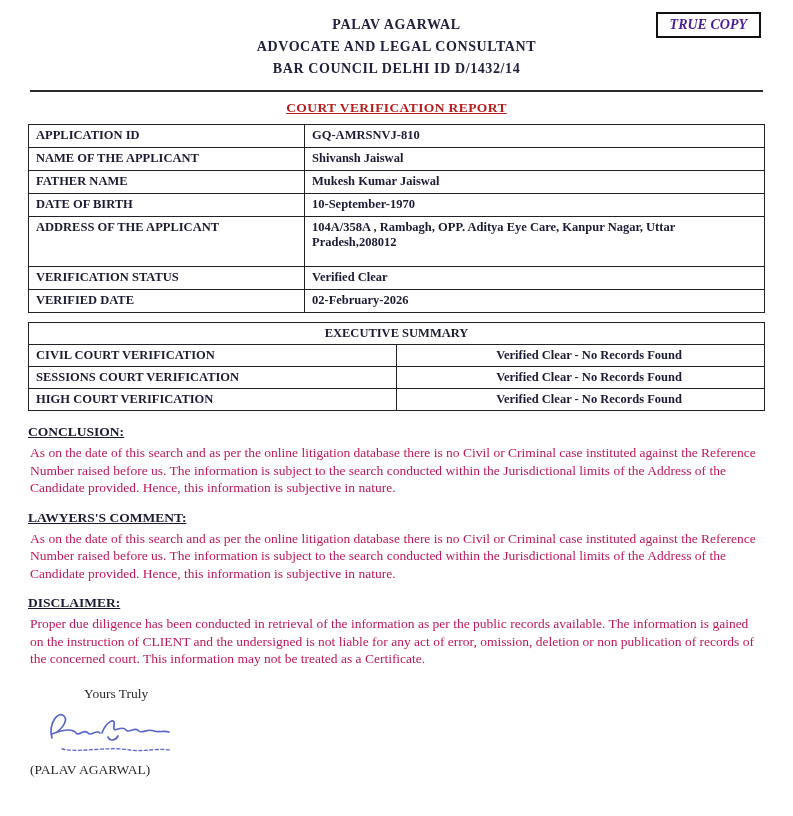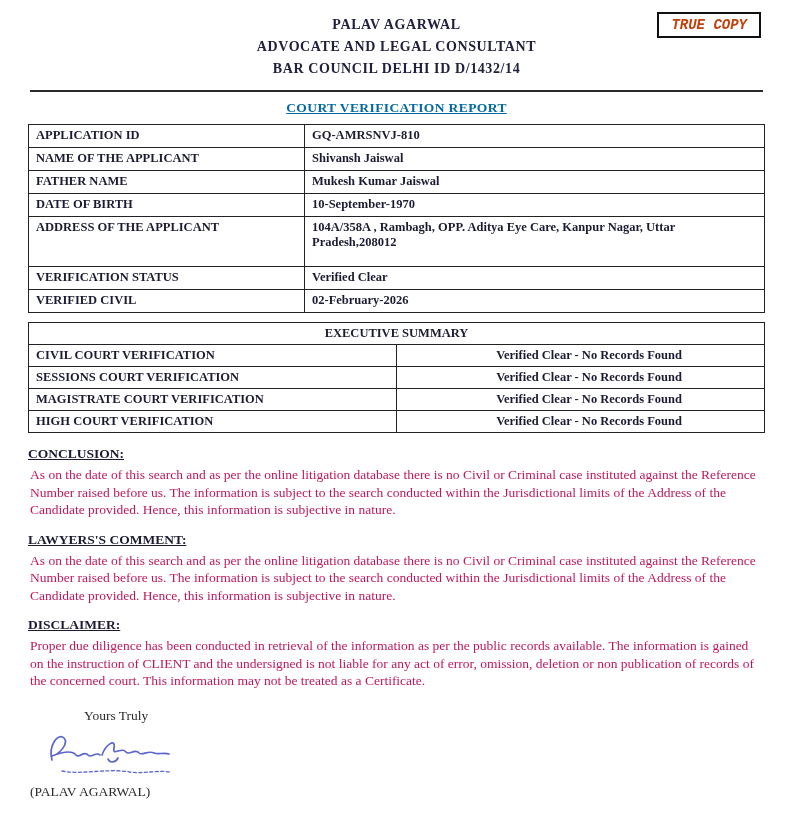--- a/index.html
+++ b/index.html
@@ -23,41 +23,41 @@
     line-height: 22px;
     letter-spacing: 0.6px;
     color: #21213d;
   }
   .true-copy {
     position: absolute;
     top: 12px;
     right: 32px;
     border: 2px solid #111111;
     padding: 3px 12px;
-    font-family: Liberation Mono, monospace;
+    font-family: Liberation Serif, serif;
     font-style: italic;
     font-weight: bold;
     font-size: 14px;
-    color: #c2410c;
+    color: #4c1d95;
     background: #ffffff;
   }
   .header-rule {
     border: none;
     border-top: 2px solid #2a2a2a;
     margin: 10px 2px 8px 2px;
   }
 
   
   .report-title {
     text-align: center;
     font-weight: bold;
     font-size: 13.5px;
     letter-spacing: 0.4px;
     text-decoration: underline;
-    color: #0369a1;
+    color: #b91c1c;
     margin: 4px 0 8px 0;
   }
 
   
   table {
     width: 100%;
     border-collapse: collapse;
     table-layout: fixed;
   }
   td, th {
@@ -148,41 +148,37 @@
       </tr>
       <tr class="tall">
         <td class="label-cell">ADDRESS OF THE APPLICANT</td>
         <td>104A/358A , Rambagh, OPP. Aditya Eye Care, Kanpur Nagar, Uttar Pradesh,208012</td>
       </tr>
       <tr>
         <td class="label-cell">VERIFICATION STATUS</td>
         <td>Verified Clear</td>
       </tr>
       <tr>
-        <td class="label-cell">VERIFIED CIVIL</td>
+        <td class="label-cell">VERIFIED DATE</td>
         <td>02-February-2026</td>
       </tr>
     </tbody>
   </table>
 
   <table class="summary-table">
     <tbody>
       <tr>
         <th colspan="2">EXECUTIVE SUMMARY</th>
       </tr>
       <tr>
         <td class="label-cell">CIVIL COURT VERIFICATION</td>
         <td class="value-cell">Verified Clear - No Records Found</td>
       </tr>
       <tr>
         <td class="label-cell">SESSIONS COURT VERIFICATION</td>
-        <td class="value-cell">Verified Clear - No Records Found</td>
-      </tr>
-      <tr>
-        <td class="label-cell">MAGISTRATE COURT VERIFICATION</td>
         <td class="value-cell">Verified Clear - No Records Found</td>
       </tr>
       <tr>
         <td class="label-cell">HIGH COURT VERIFICATION</td>
         <td class="value-cell">Verified Clear - No Records Found</td>
       </tr>
     </tbody>
   </table>
 
   <div class="section">

